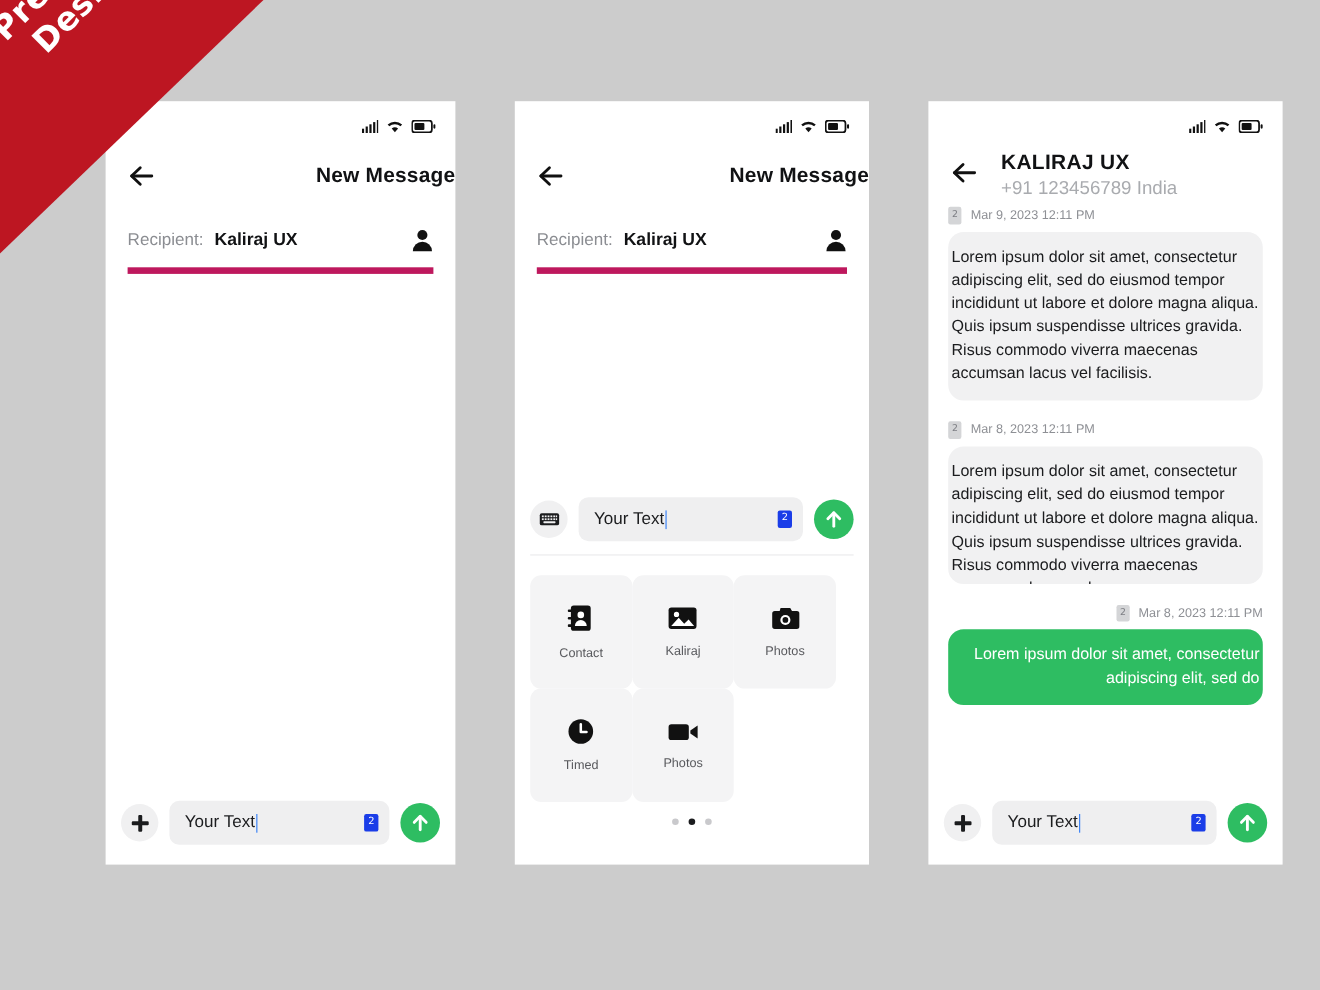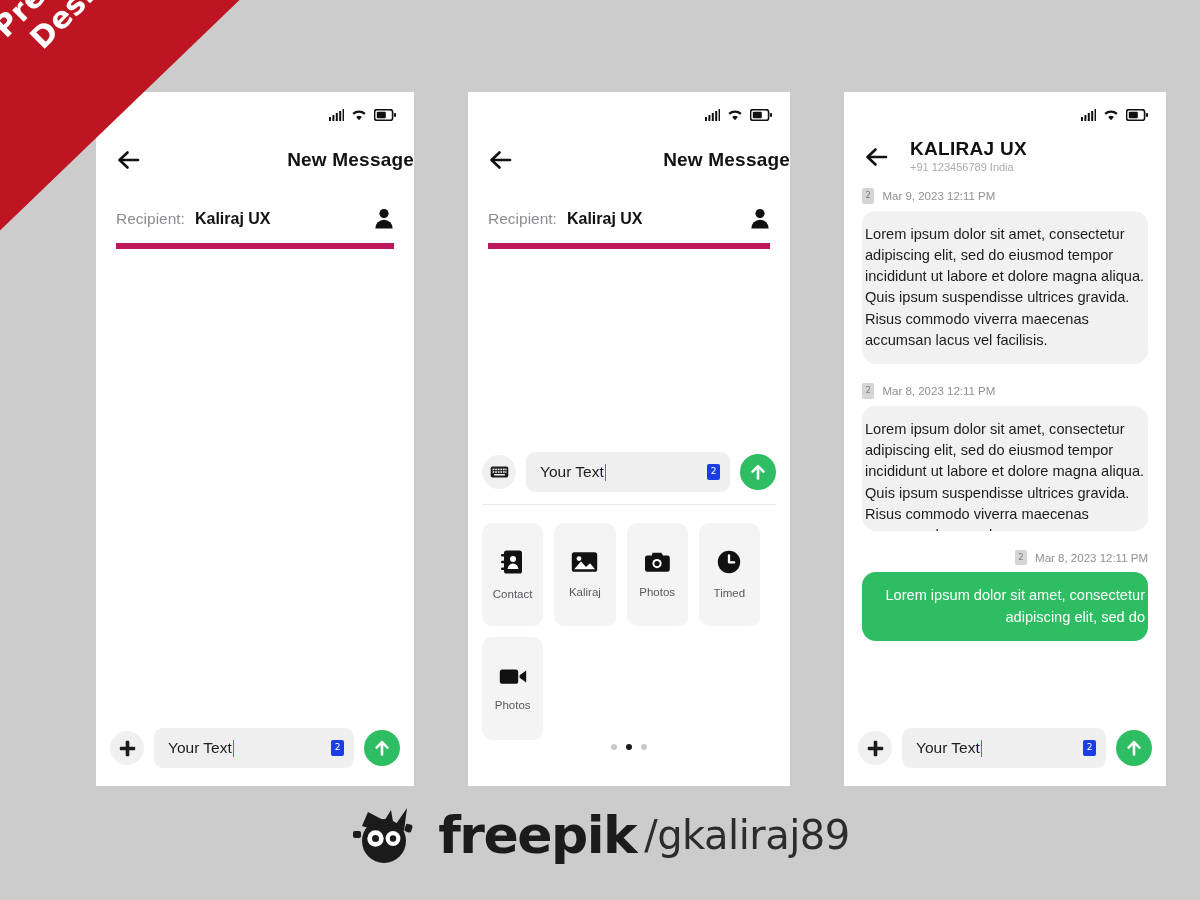--- a/index.html
+++ b/index.html
@@ -79,39 +79,39 @@
   }
   .send-btn{
     width:36px;height:36px;border-radius:50%;background:#2ebd62;
     display:flex;align-items:center;justify-content:center;flex:0 0 auto;cursor:pointer;
   }
 
   
   .attach-divider{position:absolute;left:14px;right:14px;height:1px;background:#e9e9eb;}
   .attach-grid{
     position:absolute;left:0;right:16px;
-    display:grid;grid-template-columns:repeat(4,1fr);
-    gap:11px;padding:0 14px;box-sizing:border-box;
+    display:grid;grid-template-columns:repeat(3,1fr);
+    padding:0 14px;box-sizing:border-box;
   }
   .attach-tile{
     background:#f4f4f5;border-radius:10px;height:103px;
     display:flex;flex-direction:column;align-items:center;justify-content:center;
     gap:13px;cursor:pointer;
   }
   .attach-label{font-size:11.5px;color:#58595d;}
   .dots{position:absolute;left:0;right:0;display:flex;justify-content:center;gap:9px;}
   .dot{width:6px;height:6px;border-radius:50%;background:#c9c9cc;}
   .dot.active{background:#1b1c1e;}
 
   
   .conv-hdr{display:flex;align-items:flex-start;padding:6px 16px 0 16px;position:relative;}
   .conv-hdr .back-btn{margin-top:2px;}
   .conv-names{margin-left:16px;}
   .conv-title{font-size:19px;font-weight:bold;color:#111214;letter-spacing:.3px;line-height:1.18;}
-  .conv-sub{font-size:11px;color:#a9abaf;line-height:1.2;margin-top:1px;}
+  .conv-sub{font-size:17px;color:#a9abaf;line-height:1.2;margin-top:1px;}
 
   .msg-stack{position:absolute;left:0;right:0;padding:0 18px;box-sizing:border-box;}
   .stamp{display:flex;align-items:center;gap:8px;margin:0 0 7px 0;}
   .stamp.right{justify-content:flex-end;}
   .badge-grey{
     background:#d4d5d7;color:#7d7f84;font-size:8.5px;line-height:1;
     padding:3px 3.5px 4px 3.5px;border-radius:2px;
     font-family:"DejaVu Sans", sans-serif;
   }
   .stamp-text{font-size:11.5px;color:#8e9095;}
@@ -422,28 +422,14 @@
       </div>
       <div class="send-btn">
         <svg width="18" height="18" viewBox="0 0 18 18">
           <line x1="9" y1="15.4" x2="9" y2="3.4" stroke="#fff" stroke-width="2.6" stroke-linecap="round"></line>
           <path d="M3.6 8.6 L9 3.1 L14.4 8.6" fill="none" stroke="#fff" stroke-width="2.6" stroke-linecap="round" stroke-linejoin="round"></path>
         </svg>
       </div>
     </div>
   </div>
 
-  <div class="footer">
-    <svg class="fp-mark" width="78" height="62" viewBox="0 0 78 62">
-      <path d="M18 8 L12 22 L28 27 L41 6 L44 23 L57 4 L54 27 Z" fill="#1b1b1b"></path>
-      <circle cx="34" cy="37" r="22" fill="#1b1b1b"></circle>
-      <circle cx="25.5" cy="34.5" r="8.2" fill="#ffffff"></circle>
-      <circle cx="43" cy="34.5" r="7.4" fill="#ffffff"></circle>
-      <circle cx="25.5" cy="34.5" r="3.5" fill="#1b1b1b"></circle>
-      <circle cx="43" cy="34.5" r="3.2" fill="#1b1b1b"></circle>
-      <rect x="3" y="27" width="8" height="7" rx="2" fill="#1b1b1b"></rect>
-      <rect x="55" y="20" width="7" height="8" rx="2" fill="#1b1b1b" transform="rotate(18 58 24)"></rect>
-    </svg>
-    <span class="fp-name">freepik</span>
-    <span class="fp-handle">/gkaliraj89</span>
-  </div>
 
 </div>
 
 </body></html>

